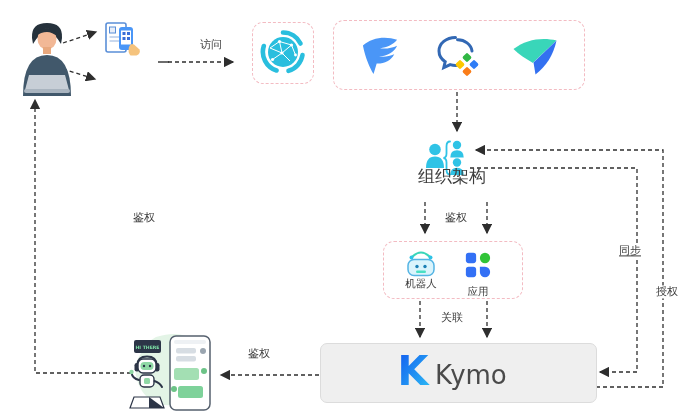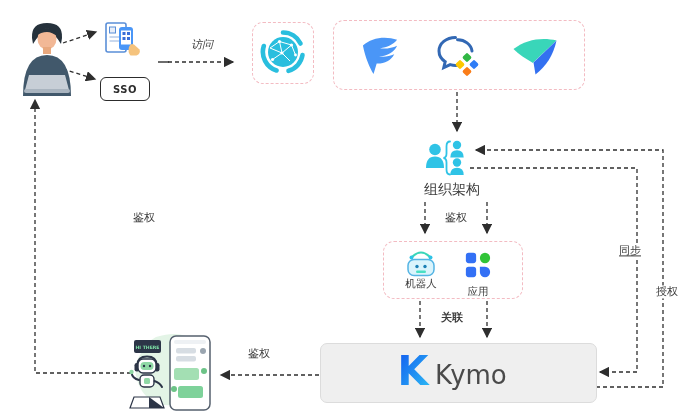--- a/index.html
+++ b/index.html
@@ -69,25 +69,22 @@
       <g fill="#3a6fd8">
         <rect x="19.5" y="11" width="3" height="3"></rect>
           <rect x="24" y="11" width="3" height="3"></rect>
         <rect x="19.5" y="16" width="3" height="3"></rect>
           <rect x="24" y="16" width="3" height="3"></rect>
       </g>
       <path d="M26 26 Q27.5 21.5 31 23.5 L36.5 28.5 Q38 32.5 33.5 34.5 L27.5 34.5 Q24.5 31 26 26 Z" fill="#f5c37d"></path>
     </svg>
   </div>
 
-  <div class="sso-box">
-    <span>SSO</span>
-  </div>
-
-  <div class="edge-label" style="left:202px;top:45px;font-style:italic;">访问</div>
+
+  <div class="edge-label" style="left:211px;top:45px;">访问</div>
 
   <div class="pink-box" style="left:252px;top:22px;width:60px;height:60px;">
     <svg width="46" height="46" viewBox="0 0 46 46" style="margin:6px auto;">
       <g stroke="#29bede" fill="none" stroke-width="4.6" stroke-linecap="round">
         <path d="M23 3.5 A19.5 19.5 0 0 1 40.5 14.5"></path>
         <path d="M42.5 26 A19.5 19.5 0 0 1 28.5 41.8"></path>
         <path d="M16.5 41.5 A19.5 19.5 0 0 1 3.8 17"></path>
       </g>
       <circle cx="23" cy="23" r="15" fill="#29bede"></circle>
       <g stroke="#fff" stroke-width="1" fill="none">
@@ -138,21 +135,21 @@
         <circle cx="10" cy="12.5" r="5.8"></circle>
         <path d="M1 31 Q1 19.5 10 19.5 Q19 19.5 19 31 Z"></path>
         <circle cx="32" cy="8" r="4.2"></circle>
         <path d="M25.3 20.5 Q25.3 13.3 32 13.3 Q38.7 13.3 38.7 20.5 Z"></path>
         <circle cx="32" cy="25.5" r="4.2"></circle>
         <path d="M25.3 38 Q25.3 30.8 32 30.8 Q38.7 30.8 38.7 38 Z"></path>
       </g>
       <path d="M25 4.5 Q21.5 4.5 21.5 9.5 L21.5 16.5 Q21.5 20.5 18.5 21 Q21.5 21.5 21.5 25.5 L21.5 32.5 Q21.5 37.5 25 37.5" stroke="#2fc3e6" stroke-width="1.8" fill="none" stroke-linecap="round"></path>
     </svg>
   </div>
-  <div class="node-label" style="left:452px;top:190px;font-size:14px;">组织架构</div>
+  <div class="node-label" style="left:452px;top:176px;font-size:17px;">组织架构</div>
 
   <div class="edge-label" style="left:456px;top:218px;">鉴权</div>
 
   <div class="pink-box" style="left:383px;top:241px;width:138px;height:56px;">
     <div class="abs" style="left:20px;top:8px;">
       <svg width="34" height="28" viewBox="0 0 34 28">
         <path d="M8 7 Q17 -2 26 7" stroke="#39d6b9" stroke-width="2" fill="none" stroke-linecap="round"></path>
         <circle cx="7.5" cy="7.5" r="2" fill="#2fc3e6"></circle>
         <circle cx="26.5" cy="7.5" r="2" fill="#2fc3e6"></circle>
         <rect x="4" y="9.5" width="26" height="16" rx="6" fill="#daf4fc" stroke="#54b4e4" stroke-width="1.5"></rect>
@@ -166,21 +163,21 @@
       <svg width="28" height="28" viewBox="0 0 30 30">
         <rect x="2" y="2" width="11" height="11" rx="3" fill="#3370f5"></rect>
         <circle cx="22.5" cy="7.5" r="5.5" fill="#31c437"></circle>
         <rect x="2" y="17" width="11" height="11" rx="3" fill="#3370f5"></rect>
         <path d="M17 17 L22.5 17 A5.5 5.5 0 1 1 17 22.5 Z" fill="#3370f5"></path>
       </svg>
     </div>
     <div class="node-label" style="left:94px;top:42px;margin-top:8px;">应用</div>
   </div>
 
-  <div class="edge-label" style="left:452px;top:318px;font-weight:bold;">关联</div>
+  <div class="edge-label" style="left:452px;top:318px;">关联</div>
 
   <div class="kymo-box">
     <svg width="160" height="44" viewBox="0 0 160 44">
       <defs>
         <linearGradient id="kg" x1="0" y1="0" x2="1" y2="1">
           <stop offset="0" stop-color="#1156ef"></stop>
           <stop offset="1" stop-color="#2ec2f5"></stop>
         </linearGradient>
       </defs>
       <text x="34" y="34" font-size="40" font-weight="bold" fill="url(#kg)" text-anchor="middle">K</text>

